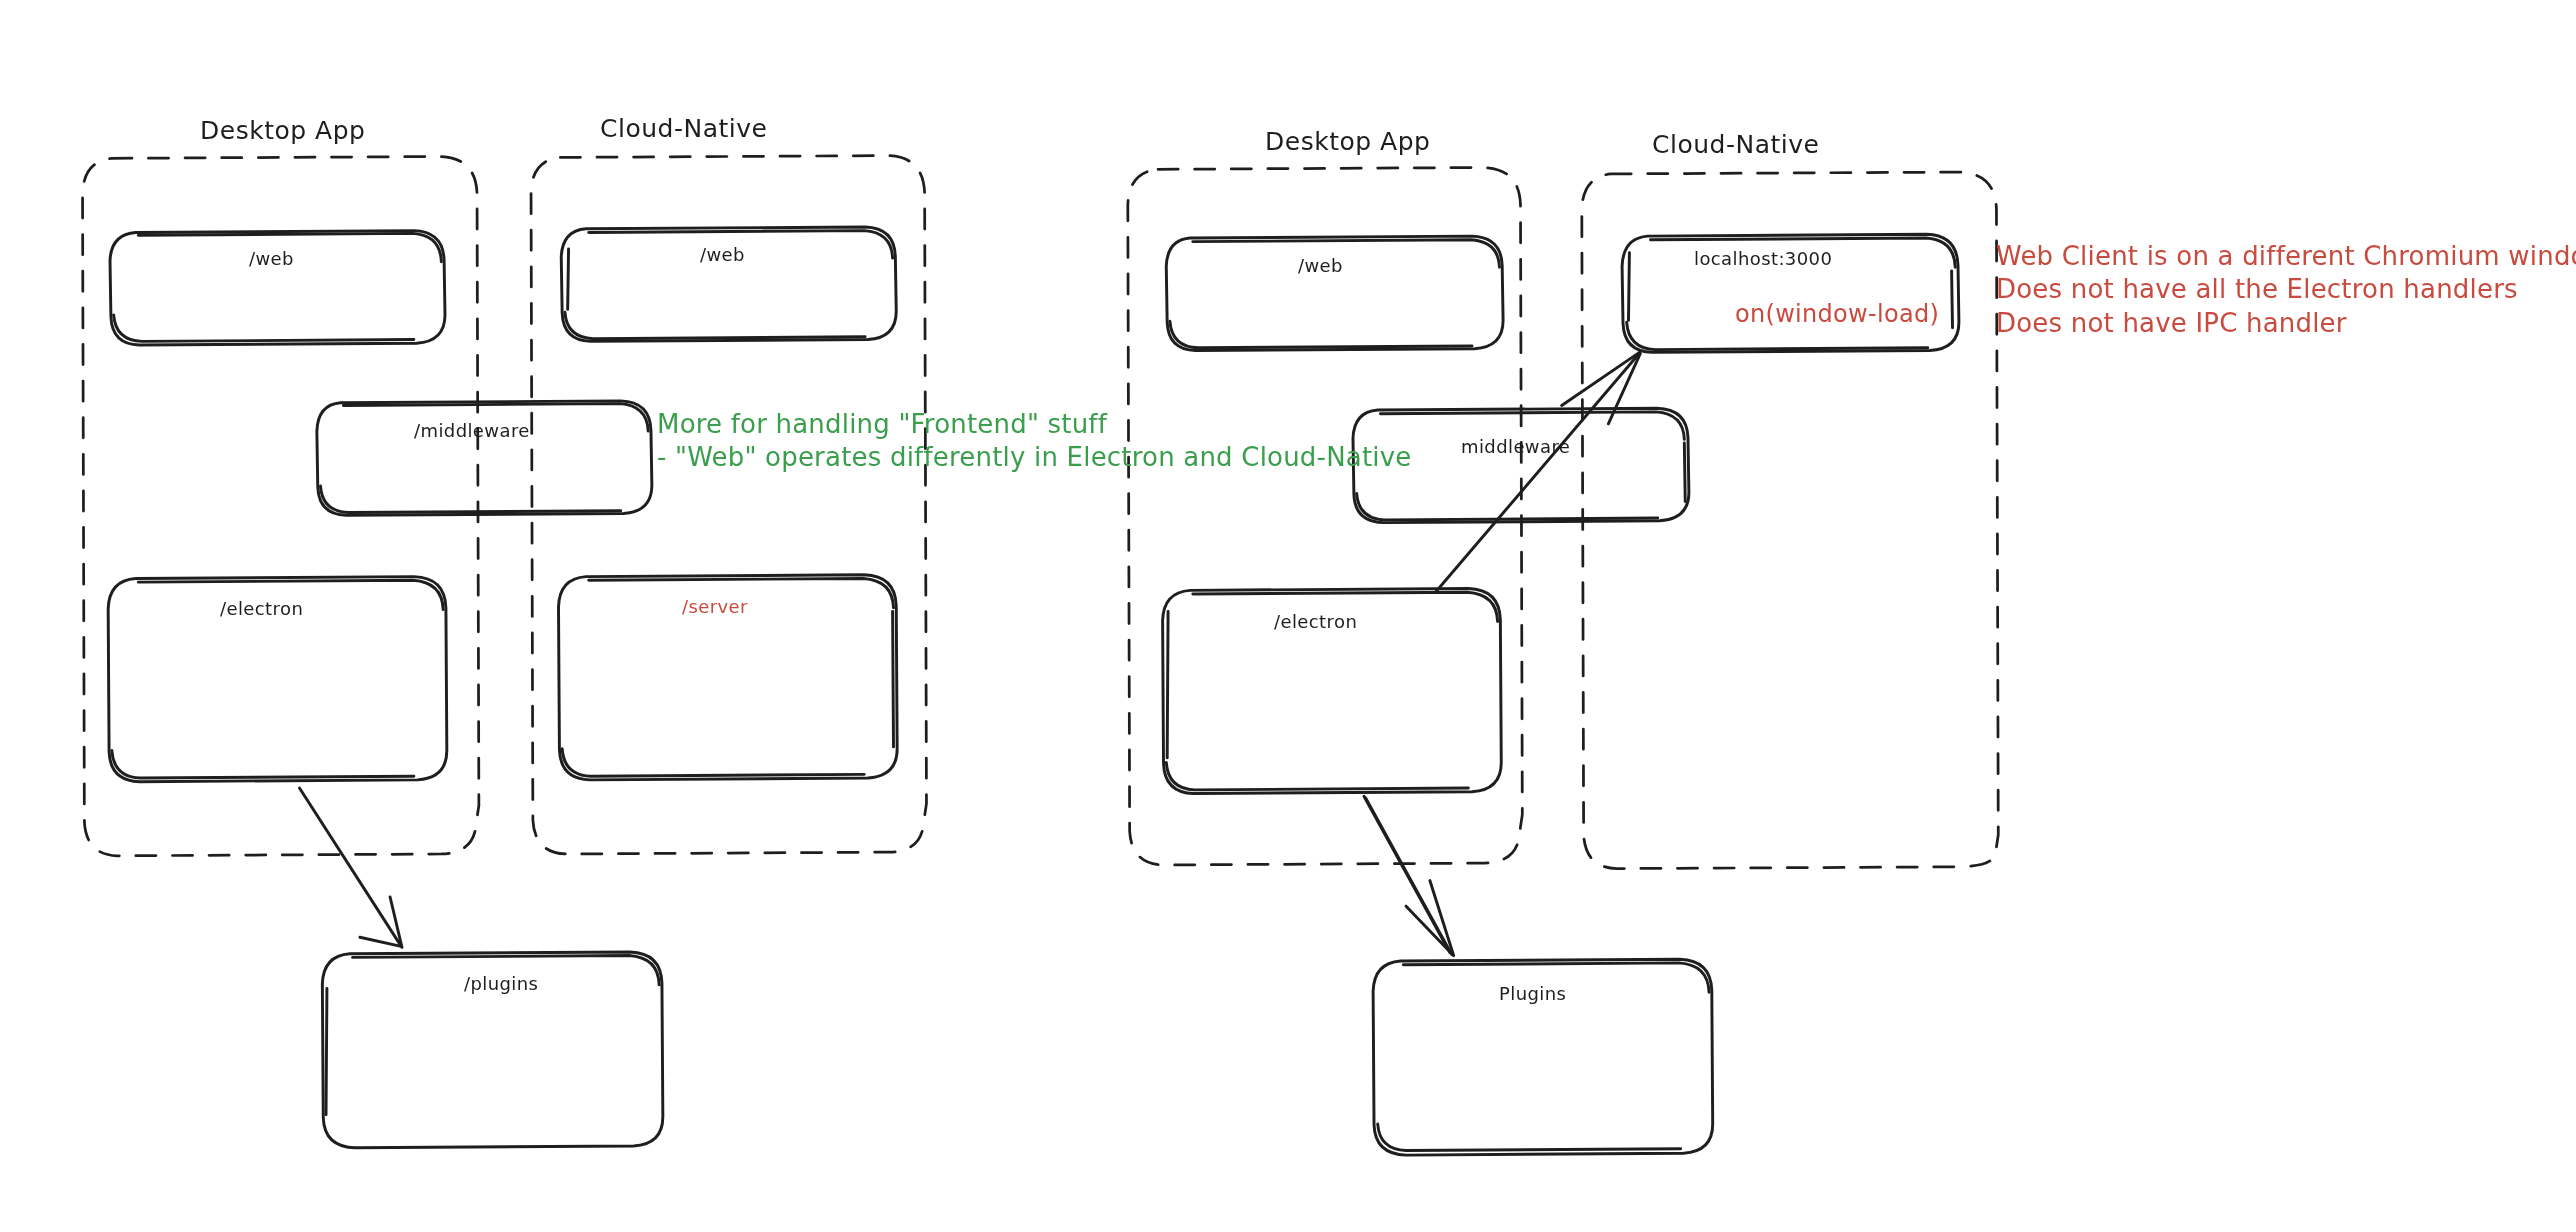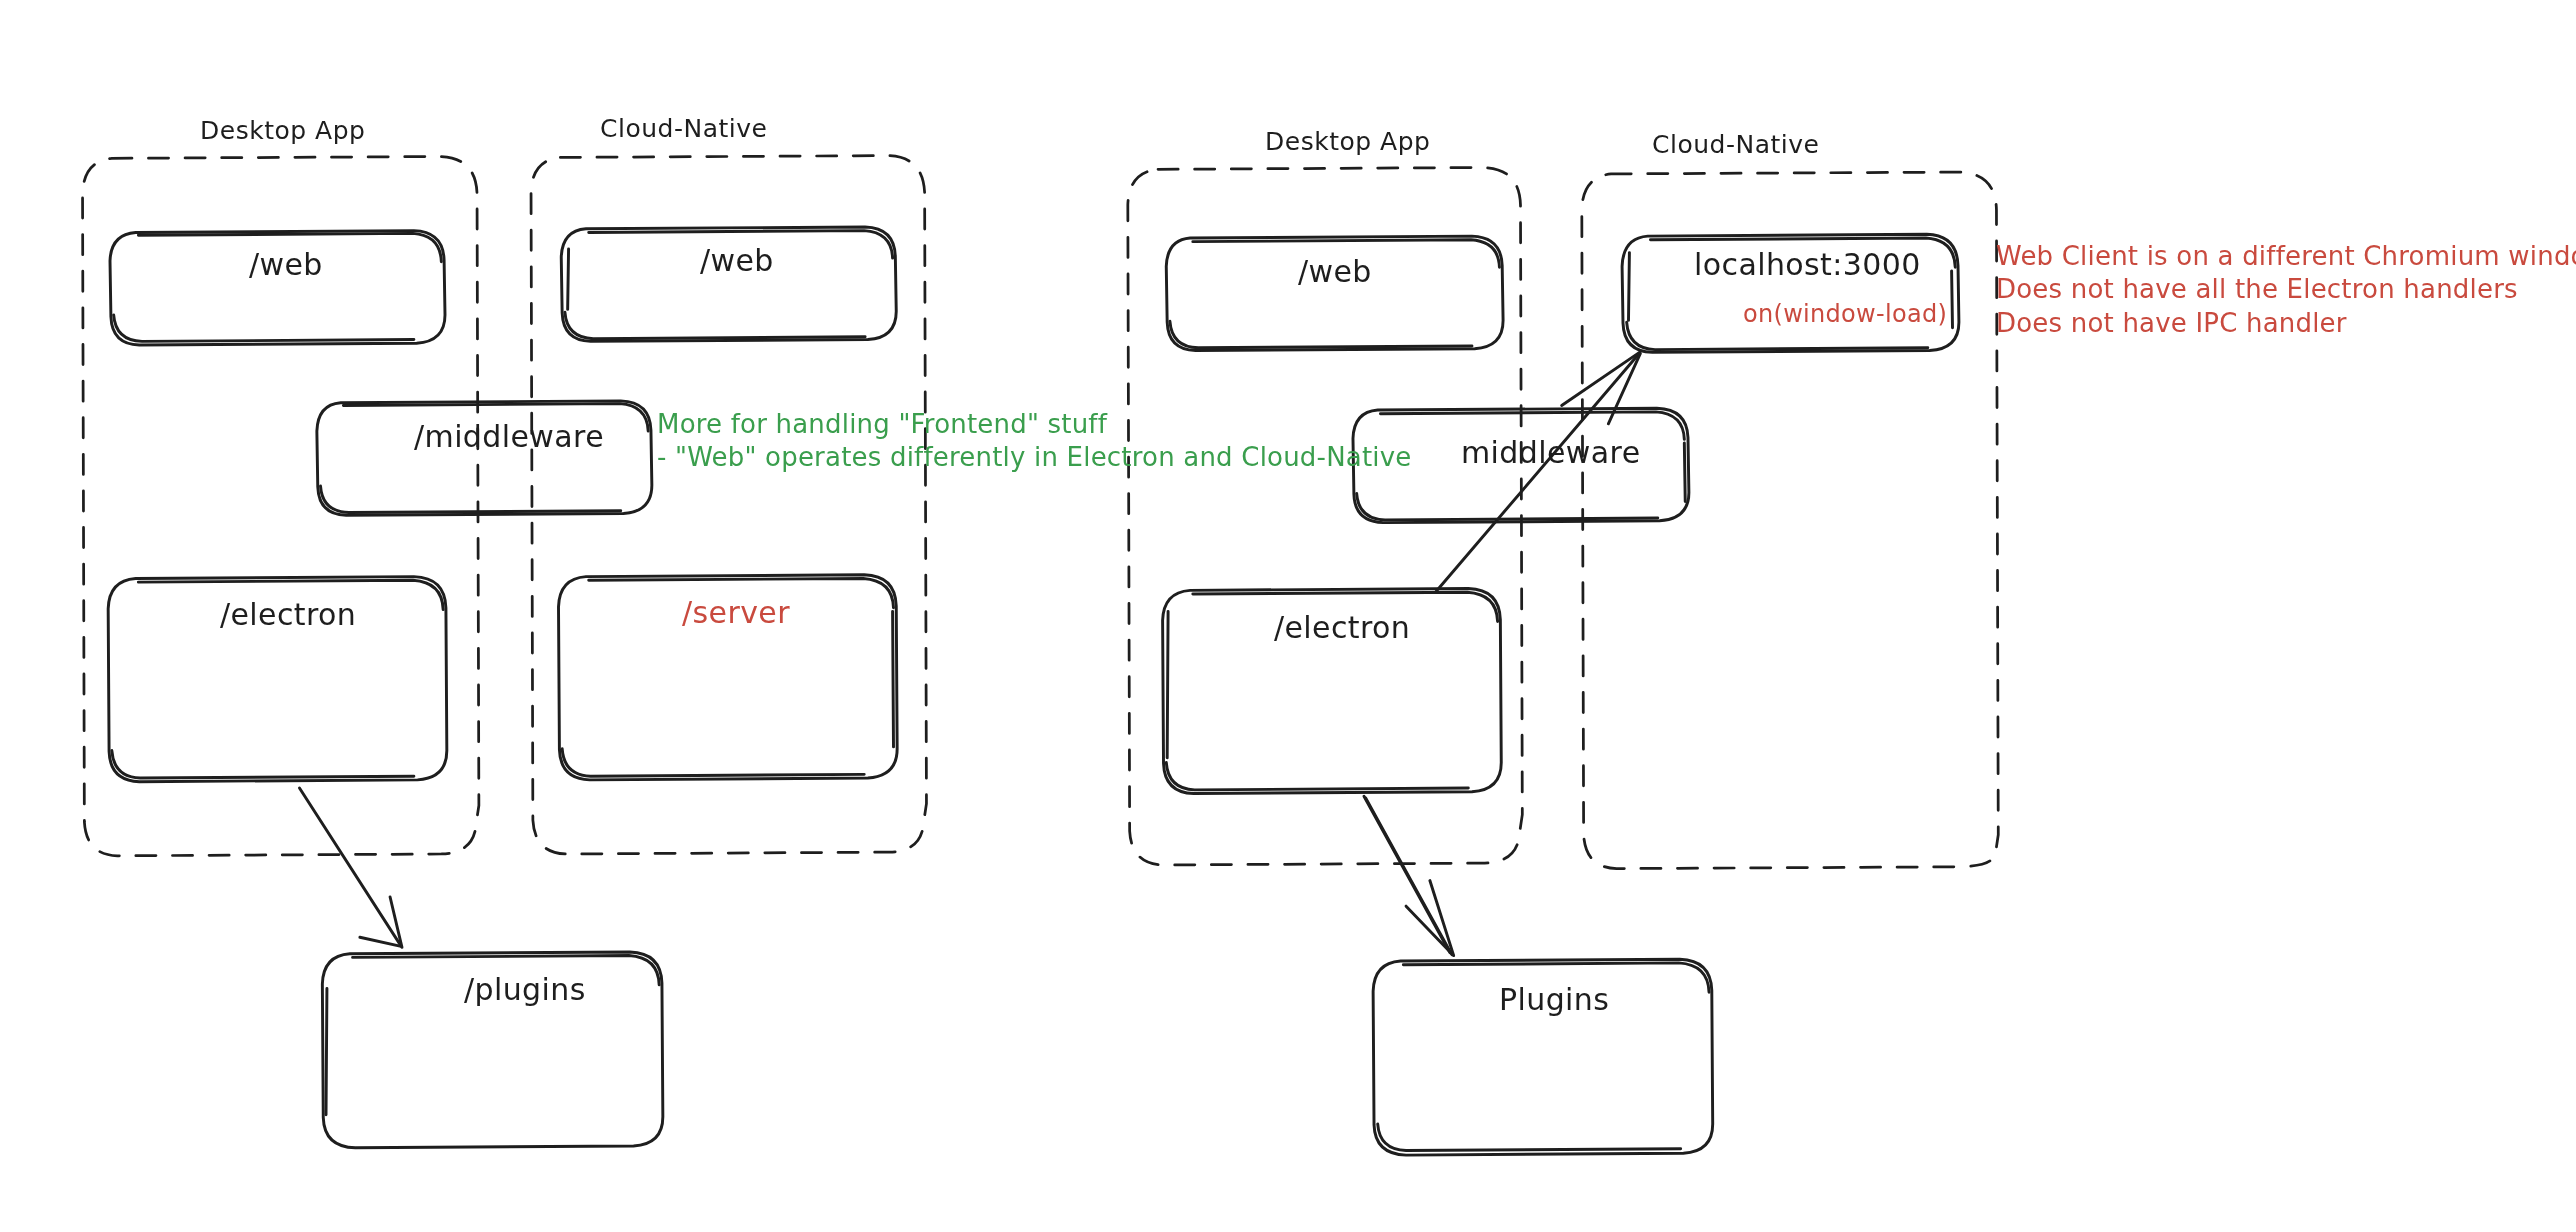--- a/index.html
+++ b/index.html
@@ -3,22 +3,22 @@
 <meta charset="utf-8">
 <style>
   html,body{margin:0;padding:0;background:#ffffff;}
   body{width:2576px;height:1232px;overflow:hidden;
        font-family:"DejaVu Sans","Liberation Sans",sans-serif;}
   #stage{position:relative;width:2576px;height:1232px;background:#fff;}
   svg.layer{position:absolute;left:0;top:0;width:2576px;height:1232px;pointer-events:none;}
   .lbl{position:absolute;color:#1e1e1e;white-space:pre;line-height:1.08;
        font-family:"DejaVu Sans","Liberation Sans",sans-serif;}
   .group-title{font-size:25px;letter-spacing:0.5px;}
-  .node-label{font-size:30px;letter-spacing:0.4px;}
-  .node-sub{font-size:24px;letter-spacing:0.3px;margin-left:8px;}
+  .node-label{font-size:18px;letter-spacing:0.4px;}
+  .node-sub{font-size:24px;letter-spacing:0.3px;}
   .note{font-size:26px;line-height:1.28;letter-spacing:0.2px;}
   .green{color:#3a9e4d;}
   .red{color:#c94a3e;}
 </style>
 </head>
 <body>
 
 <div id="stage">
 
   <svg class="layer" viewBox="0 0 2814 1346" xmlns="http://www.w3.org/2000/svg">

